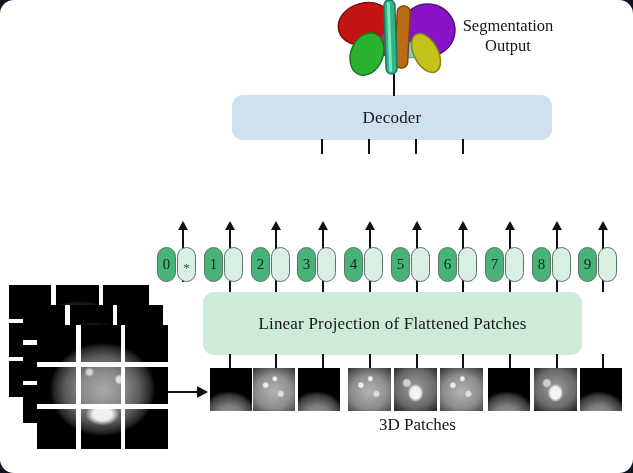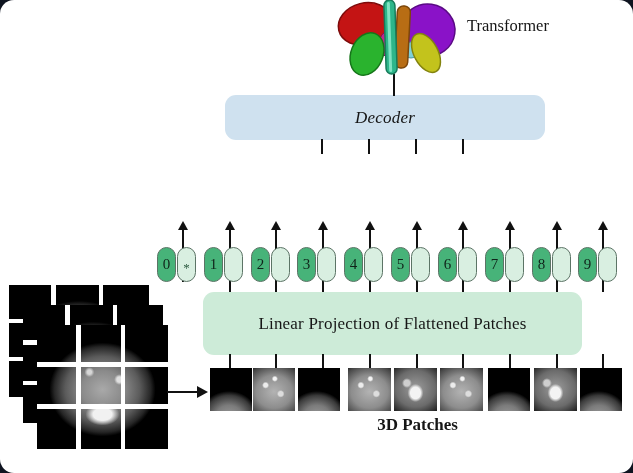--- a/index.html
+++ b/index.html
@@ -11,21 +11,21 @@
   #surface{
     position:absolute;left:0;top:0;width:633px;height:473px;
     background:#ffffff;border-radius:14px;
   }
   .abs{position:absolute;}
   .box{
     position:absolute;border-radius:11px;
     display:flex;align-items:center;justify-content:center;
     color:#161616;font-size:17px;letter-spacing:.2px;
   }
-  #decoder-box{left:225px;top:95px;width:320px;height:45px;background:#cfe1ef;font-style:italic;}
+  #decoder-box{left:232px;top:95px;width:320px;height:45px;background:#cfe1ef;}
   #encoder-box{left:132px;top:153px;width:496px;height:67px;background:#e5dbee;word-spacing:7px;}
   #projection-box{left:203px;top:292px;width:379px;height:63px;background:#cdebd8;}
   .vline{position:absolute;width:2px;background:#111;z-index:1;}
   .arrowhead-up{
     position:absolute;width:0;height:0;z-index:1;
     border-left:5px solid transparent;border-right:5px solid transparent;
     border-bottom:9px solid #111;
   }
   
   .pair{position:absolute;top:247px;display:flex;z-index:2;}
@@ -59,21 +59,21 @@
       radial-gradient(circle at 63% 44%, #e0e0e0 0 2.5%, rgba(224,224,224,0) 5%),
       radial-gradient(circle at 40% 38%, #d6d6d6 0 2%, rgba(214,214,214,0) 4.5%),
       radial-gradient(ellipse 46% 43% at 50% 52%, #a9a9a9 0%, #8a8a8a 35%, #5b5b5b 62%, #262626 80%, #000 88%);
   }
   #ct-back{left:9px;top:285px;width:140px;height:112px;z-index:1;}
   #ct-mid{left:23px;top:305px;width:140px;height:118px;z-index:2;}
   #ct-front{left:37px;top:325px;width:131px;height:124px;z-index:3;}
   
   .lbl{position:absolute;color:#161616;text-align:center;}
   #seg-label{left:446px;top:16px;width:124px;font-size:16.5px;line-height:20px;}
-  #patches-label{left:340px;top:415px;width:155px;font-size:17px;font-weight:bold;}
+  #patches-label{left:340px;top:415px;width:155px;font-size:17px;}
   #dims-label{left:23px;top:450px;width:130px;font-size:15.5px;font-style:italic;z-index:4;}
   
   #input-arrow-shaft{left:167px;top:391px;width:31px;height:2px;background:#111;position:absolute;z-index:4;}
   #input-arrow-head{
     position:absolute;left:197px;top:386px;width:0;height:0;z-index:4;
     border-top:6px solid transparent;border-bottom:6px solid transparent;
     border-left:11px solid #111;
   }
 </style>
 </head>
@@ -87,21 +87,22 @@
     <ellipse cx="56" cy="44" rx="10" ry="13" fill="#c0268e" stroke="#7e1259" stroke-width="1"></ellipse>
     <ellipse cx="78" cy="50" rx="9" ry="8" fill="#7fd0d8" stroke="#4b98a3" stroke-width="1"></ellipse>
     <ellipse cx="34" cy="54" rx="16" ry="22" fill="#2ab32e" stroke="#157519" stroke-width="1.5" transform="rotate(22 34 54)"></ellipse>
     <ellipse cx="93" cy="53" rx="12" ry="21" fill="#c3c31c" stroke="#83830e" stroke-width="1.5" transform="rotate(-28 93 53)"></ellipse>
     <rect x="63" y="6" width="13" height="62" rx="6" fill="#b86d14" stroke="#7c460a" stroke-width="1.5" transform="rotate(3 69 37)"></rect>
     <rect x="52" y="0" width="11" height="74" rx="5.5" fill="#2db68a" stroke="#177a5a" stroke-width="1.5" transform="rotate(-2 57 37)"></rect>
     <rect x="55" y="2" width="3" height="70" rx="1.5" fill="#7fe3c2" transform="rotate(-2 57 37)"></rect>
   </svg>
 
   <div class="lbl" id="seg-label">
-    <div>Transformer</div>
+    <div>Segmentation</div>
+    <div>Output</div>
   </div>
 
   <div class="vline" style="left:393px;top:74px;height:22px;"></div>
 
   <div class="box" id="decoder-box" style="background: rgb(207, 225, 239);">
     <span>Decoder</span>
   </div>
 
   <div class="vline" style="left:321px;top:139px;height:15px;"></div>
   <div class="vline" style="left:368px;top:139px;height:15px;"></div>

